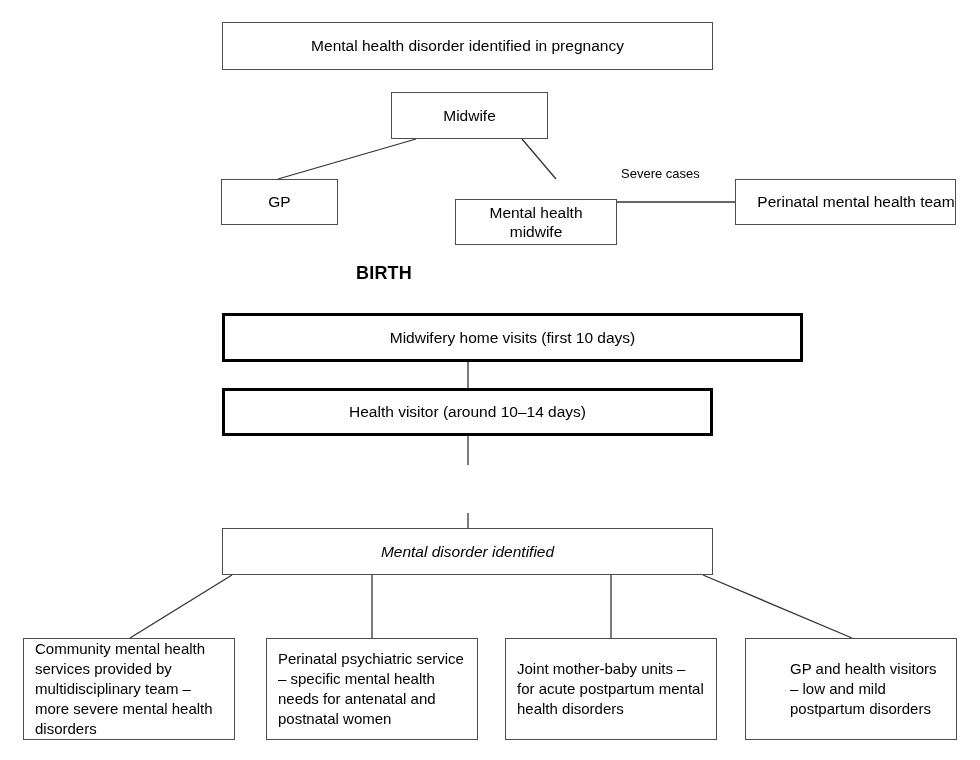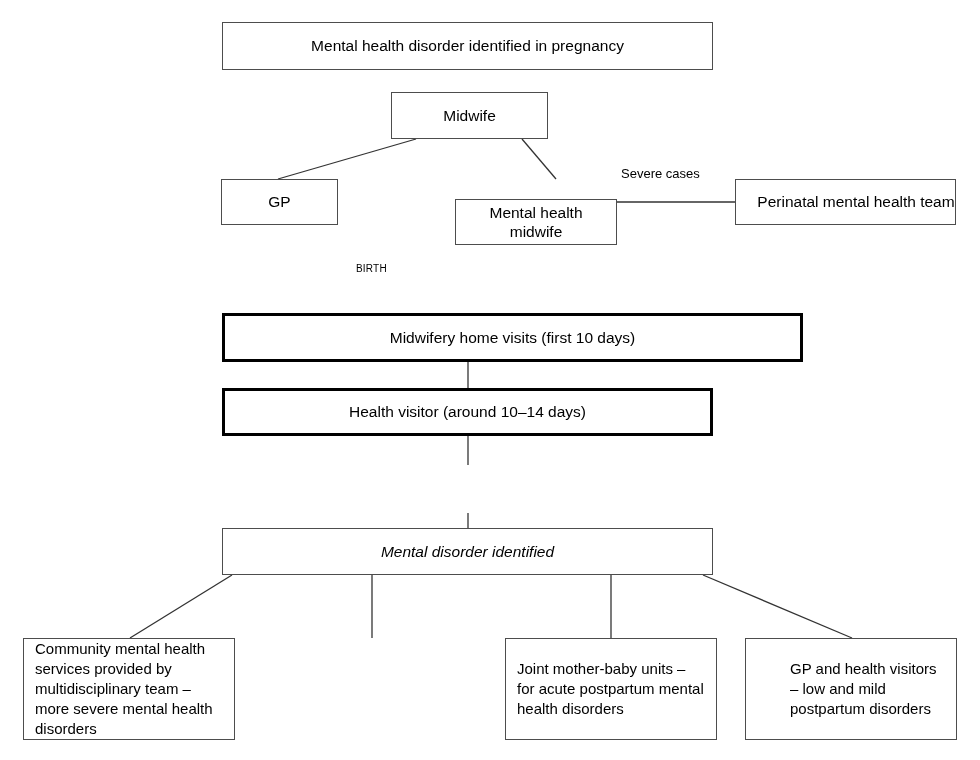--- a/index.html
+++ b/index.html
@@ -52,22 +52,22 @@
   }
   .label {
     position: absolute;
     font-size: 13px;
     color: #000000;
     white-space: nowrap;
     z-index: 4;
     background: #ffffff;
   }
   .label.birth {
-    font-weight: normal;
-    font-size: 10px;
+    font-weight: bold;
+    font-size: 18px;
     letter-spacing: 0.2px;
   }
   .conn {
     position: absolute;
     left: 0;
     top: 0;
     width: 980px;
     height: 760px;
     z-index: 1;
     pointer-events: none;
@@ -136,20 +136,23 @@
 
 
   <div class="node italic" style="left:222px; top:528px; width:491px; height:47px;">
     <span class="txt">Mental disorder identified</span>
   </div>
 
   <div class="node leaf" style="left:23px; top:638px; width:212px; height:102px;">
     <span class="txt">Community mental health services provided by multidisciplinary team – more severe mental health disorders</span>
   </div>
 
+  <div class="node leaf" style="left:266px; top:638px; width:212px; height:102px;">
+    <span class="txt">Perinatal psychiatric service – specific mental health needs for antenatal and postnatal women</span>
+  </div>
 
   <div class="node leaf" style="left:505px; top:638px; width:212px; height:102px;">
     <span class="txt">Joint mother-baby units – for acute postpartum mental health disorders</span>
   </div>
 
   <div class="node leaf" style="left:745px; top:638px; width:212px; height:102px;padding-left:44px;">
     <span class="txt">GP and health visitors – low and mild postpartum disorders</span>
   </div>
 
 </div>

